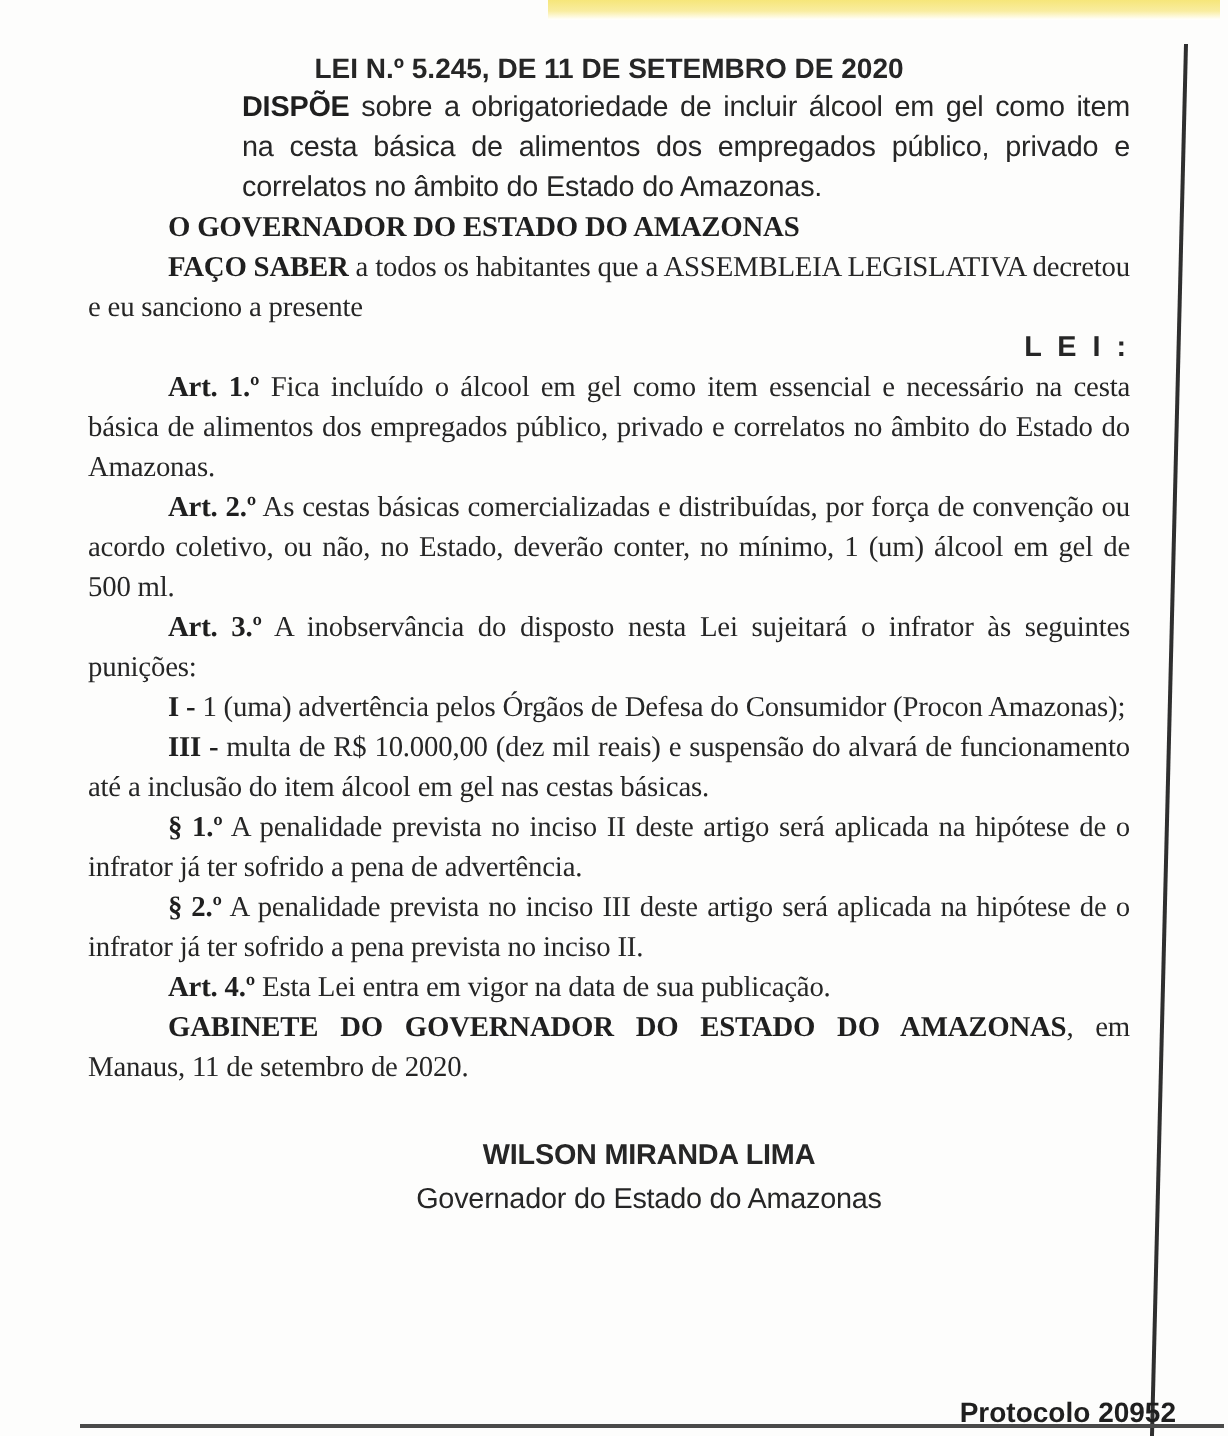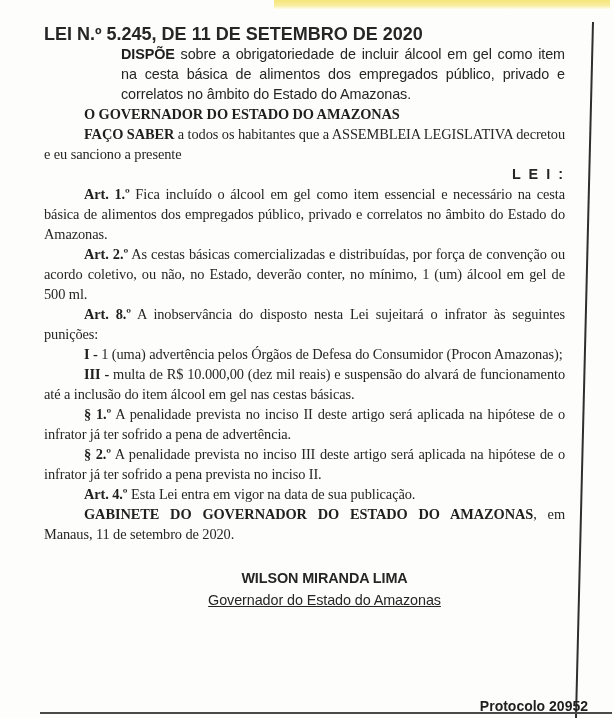--- a/index.html
+++ b/index.html
@@ -18,30 +18,30 @@
     transform:rotate(1.4deg);transform-origin:top left;
   }
   .bottom-rule{
     position:absolute;left:40px;top:712px;width:572px;height:2px;background:#4a4a4a;
   }
   .doc{
     position:absolute;left:44px;top:24px;width:521px;
     font-size:14.4px;line-height:20px;letter-spacing:-0.1px;
   }
   .doc p{margin:0;}
-  .title{font-weight:bold;font-size:18px;letter-spacing:0;}
+  .title{font-weight:bold;text-align:center;font-size:14px;letter-spacing:0;}
   .ementa{margin-left:77px !important;text-align:justify;}
   .para{text-align:justify;text-indent:40px;font-family:Liberation Serif, serif;}
   .lei-heading{text-align:right;font-weight:bold;letter-spacing:2px;text-indent:0;}
   b{color:#1f1f1f;}
   .sigs{width:521px;margin-left:20px;text-align:center;}
   .sig1{margin-top:23px;}
   .sig2{margin-top:16px;}
   .sig-name{font-weight:bold;line-height:22px;}
-  .sig-role{line-height:22px;text-decoration:underline;}
+  .sig-role{line-height:22px;}
   .protocol{
     position:absolute;right:26px;top:698px;font-weight:bold;font-size:14px;color:#1f1f1f;
   }
 </style>
 </head>
 <body>
 
 <div class="highlight-bar"></div>
 <div class="page-edge"></div>
 
@@ -51,21 +51,21 @@
   <p class="ementa"><b>DISPÕE</b><span> sobre a obrigatoriedade de incluir álcool em gel como item na cesta básica de alimentos dos empregados público, privado e correlatos no âmbito do Estado do Amazonas.</span></p>
 
   <p class="para"><b>O GOVERNADOR DO ESTADO DO AMAZONAS</b></p>
 
   <p class="para"><b>FAÇO SABER</b><span> a todos os habitantes que a ASSEMBLEIA LEGISLATIVA decretou e eu sanciono a presente</span></p>
 
   <p class="lei-heading">L E I :</p>
 
   <p class="para"><b>Art. 1.º</b><span> Fica incluído o álcool em gel como item essencial e necessário na cesta básica de alimentos dos empregados público, privado e correlatos no âmbito do Estado do Amazonas.</span></p>
   <p class="para"><b>Art. 2.º</b><span> As cestas básicas comercializadas e distribuídas, por força de convenção ou acordo coletivo, ou não, no Estado, deverão conter, no mínimo, 1 (um) álcool em gel de 500 ml.</span></p>
-  <p class="para"><b>Art. 8.º</b><span> A inobservância do disposto nesta Lei sujeitará o infrator às seguintes punições:</span></p>
+  <p class="para"><b>Art. 3.º</b><span> A inobservância do disposto nesta Lei sujeitará o infrator às seguintes punições:</span></p>
   <p class="para"><b>I -</b><span> 1 (uma) advertência pelos Órgãos de Defesa do Consumidor (Procon Amazonas);</span></p>
   <p class="para"><b>III -</b><span> multa de R$ 10.000,00 (dez mil reais) e suspensão do alvará de funcionamento até a inclusão do item álcool em gel nas cestas básicas.</span></p>
   <p class="para"><b>§ 1.º</b><span> A penalidade prevista no inciso II deste artigo será aplicada na hipótese de o infrator já ter sofrido a pena de advertência.</span></p>
   <p class="para"><b>§ 2.º</b><span> A penalidade prevista no inciso III deste artigo será aplicada na hipótese de o infrator já ter sofrido a pena prevista no inciso II.</span></p>
   <p class="para"><b>Art. 4.º</b><span> Esta Lei entra em vigor na data de sua publicação.</span></p>
   <p class="para"><b>GABINETE DO GOVERNADOR DO ESTADO DO AMAZONAS</b><span>, em Manaus, 11 de setembro de 2020.</span></p>
 
   <div class="sigs">
     <div class="sig1">
       <p class="sig-name">WILSON MIRANDA LIMA</p>

